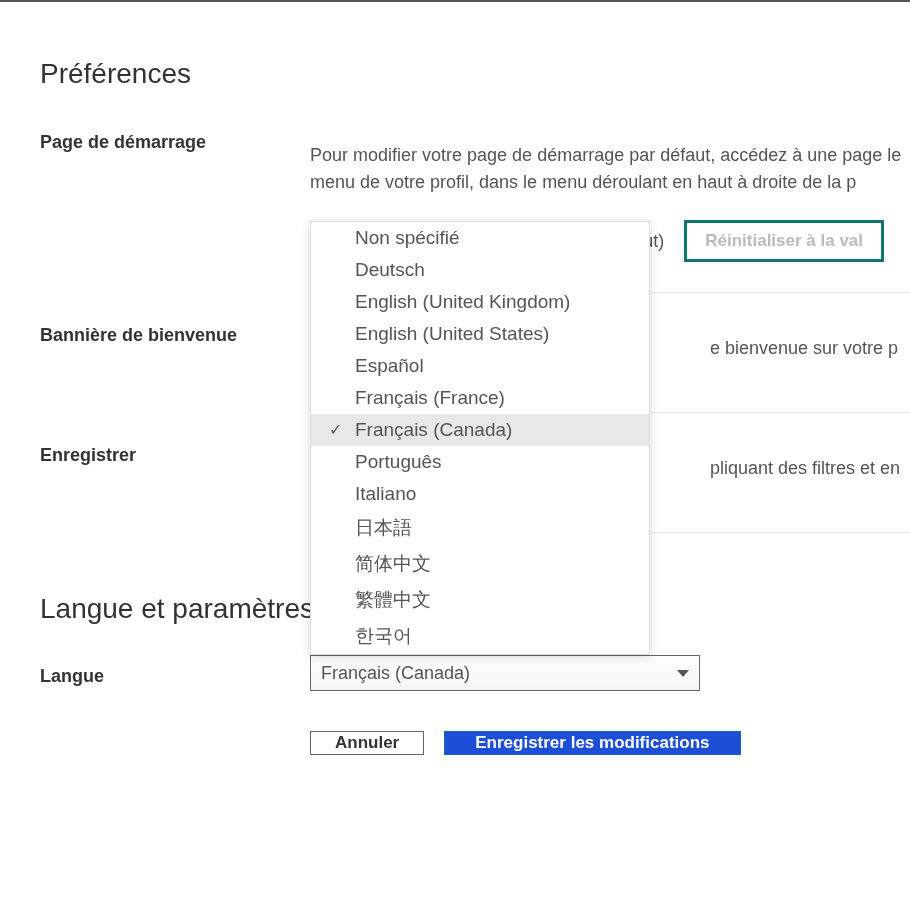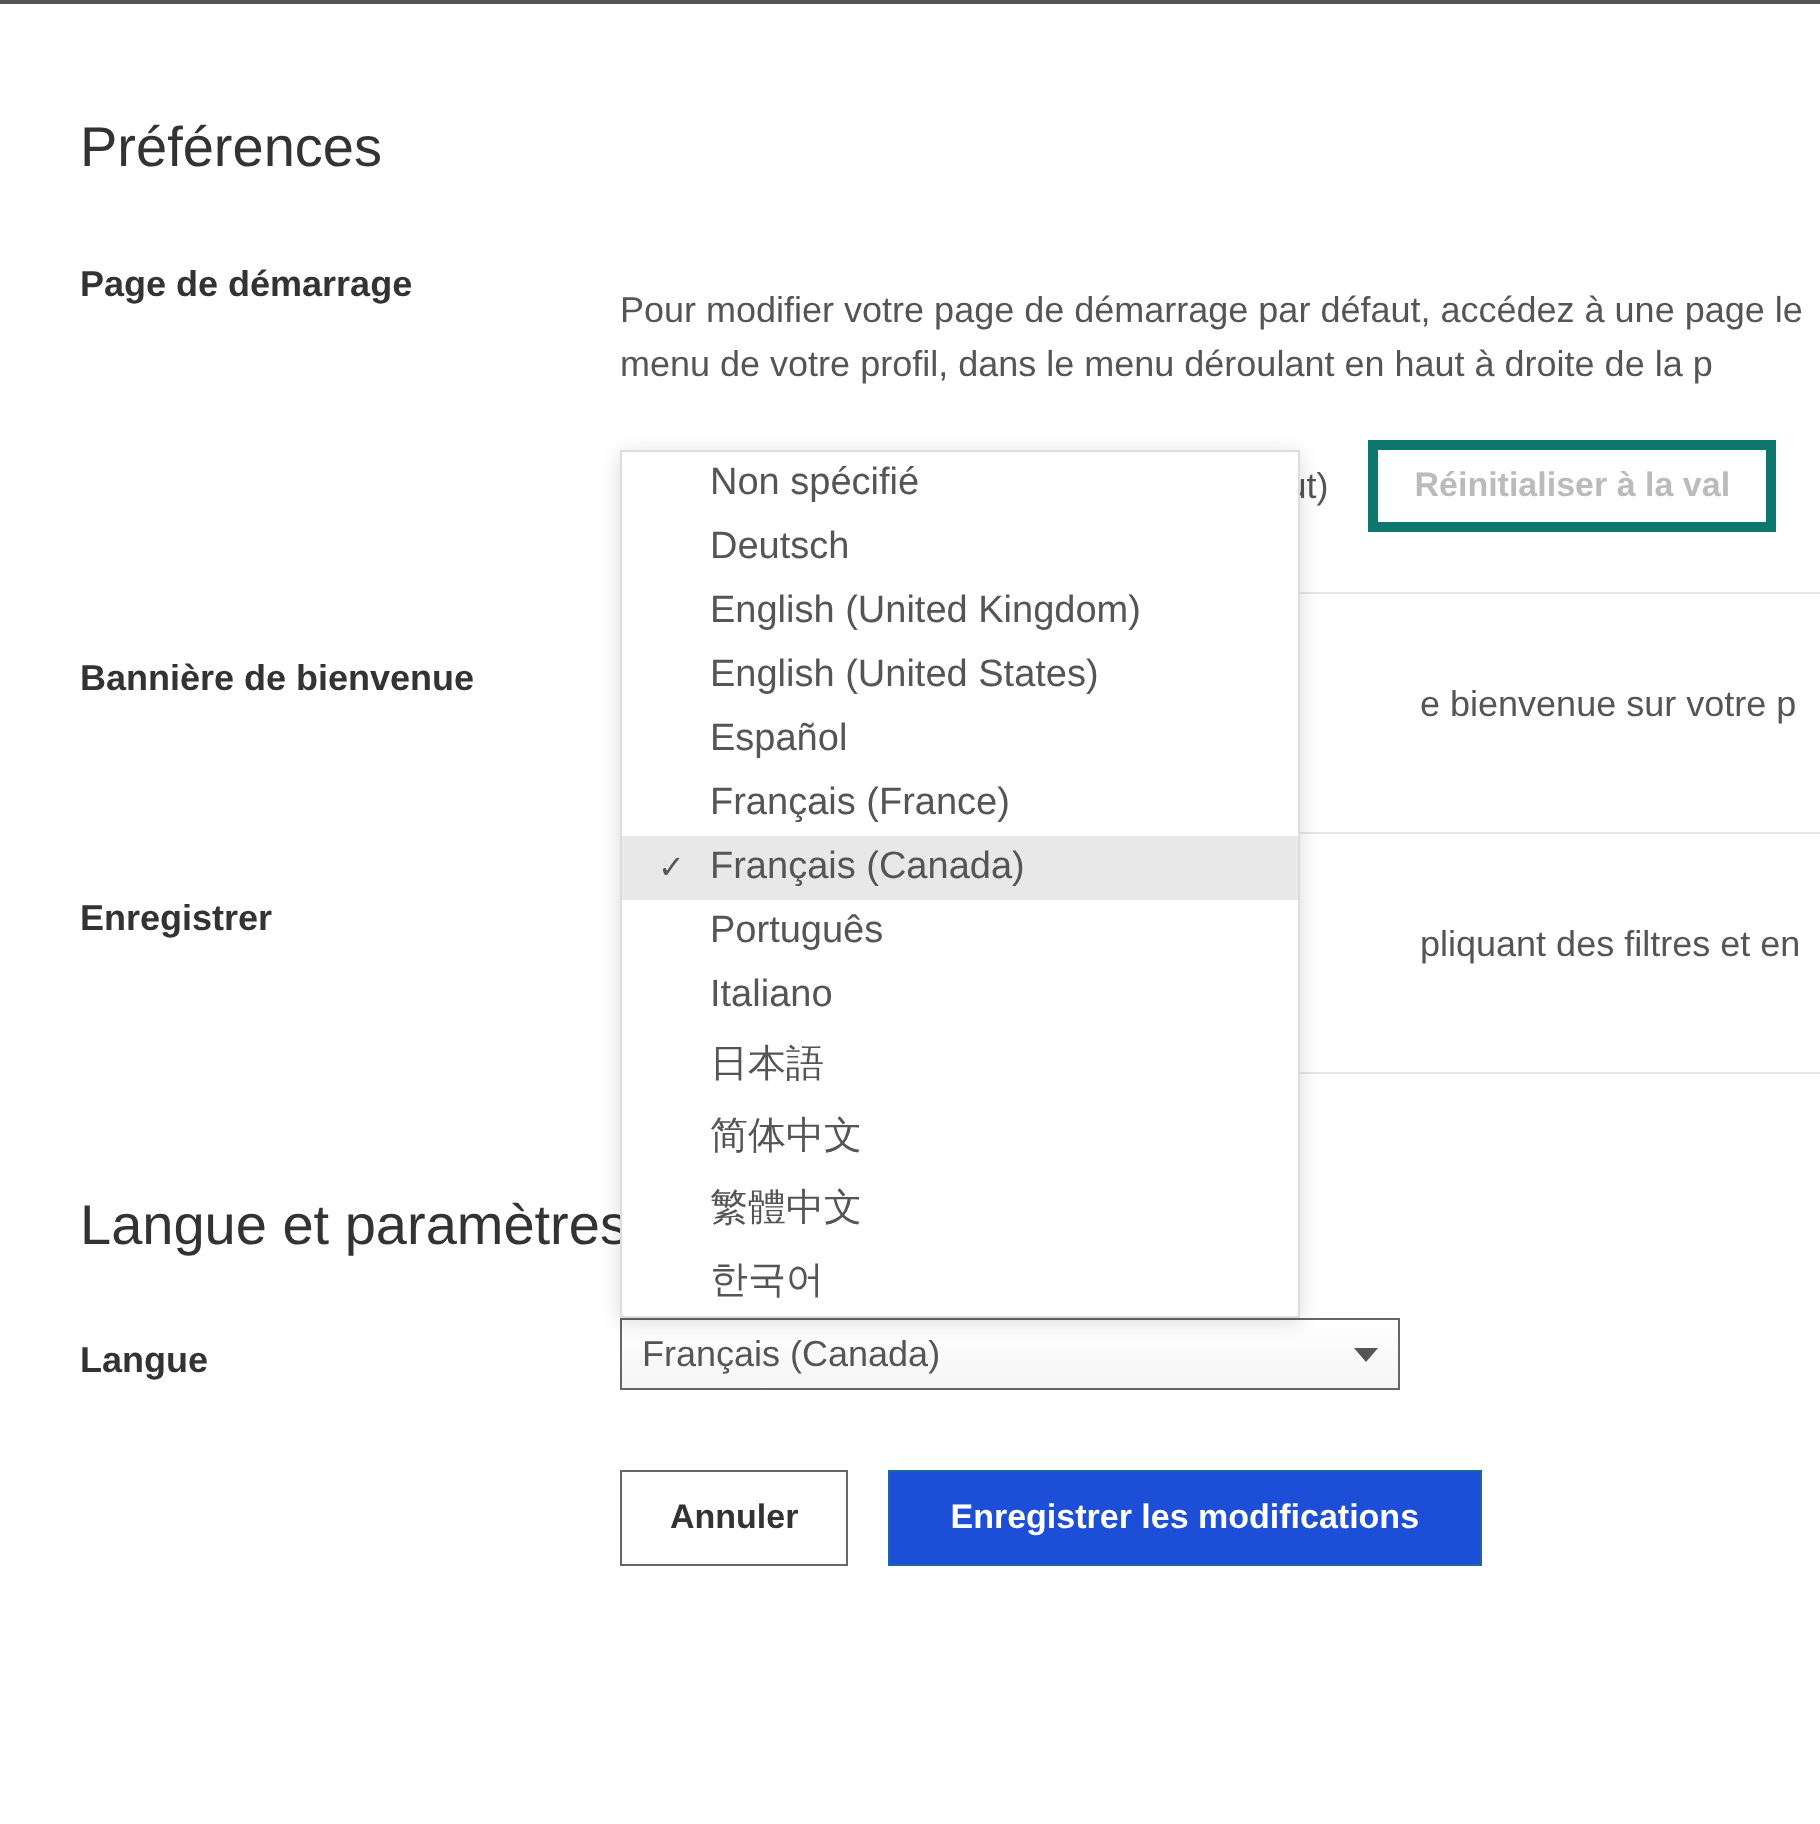--- a/index.html
+++ b/index.html
@@ -54,21 +54,21 @@
       margin-top: 24px;
       display: flex;
       align-items: center;
       gap: 10px;
     }
     .start-page-line .slash {
       color: #1a699e;
     }
     .reset-btn {
       margin-left: 10px;
-      border: 5px solid #0f766e;
+      border: 3px solid #0f766e;
       background: #fff;
       color: #bbb;
       padding: 8px 18px;
       font-size: 17px;
       font-weight: 600;
       cursor: default;
     }
     .divider {
       border-top: 1px solid #e6e6e6;
       margin: 30px 0 30px 270px;
@@ -125,21 +125,21 @@
       top: 6px;
       font-size: 16px;
     }
     .button-row {
       margin-top: 40px;
       margin-left: 270px;
       display: flex;
       gap: 20px;
     }
     .btn {
-      height: 48px;
+      height: 24px;
       padding: 0 24px;
       font-size: 17px;
       font-weight: 600;
       border: 1px solid #666;
       background: #fff;
       color: #333;
       cursor: pointer;
     }
     .btn.primary {
       background: #1d4ed8;

